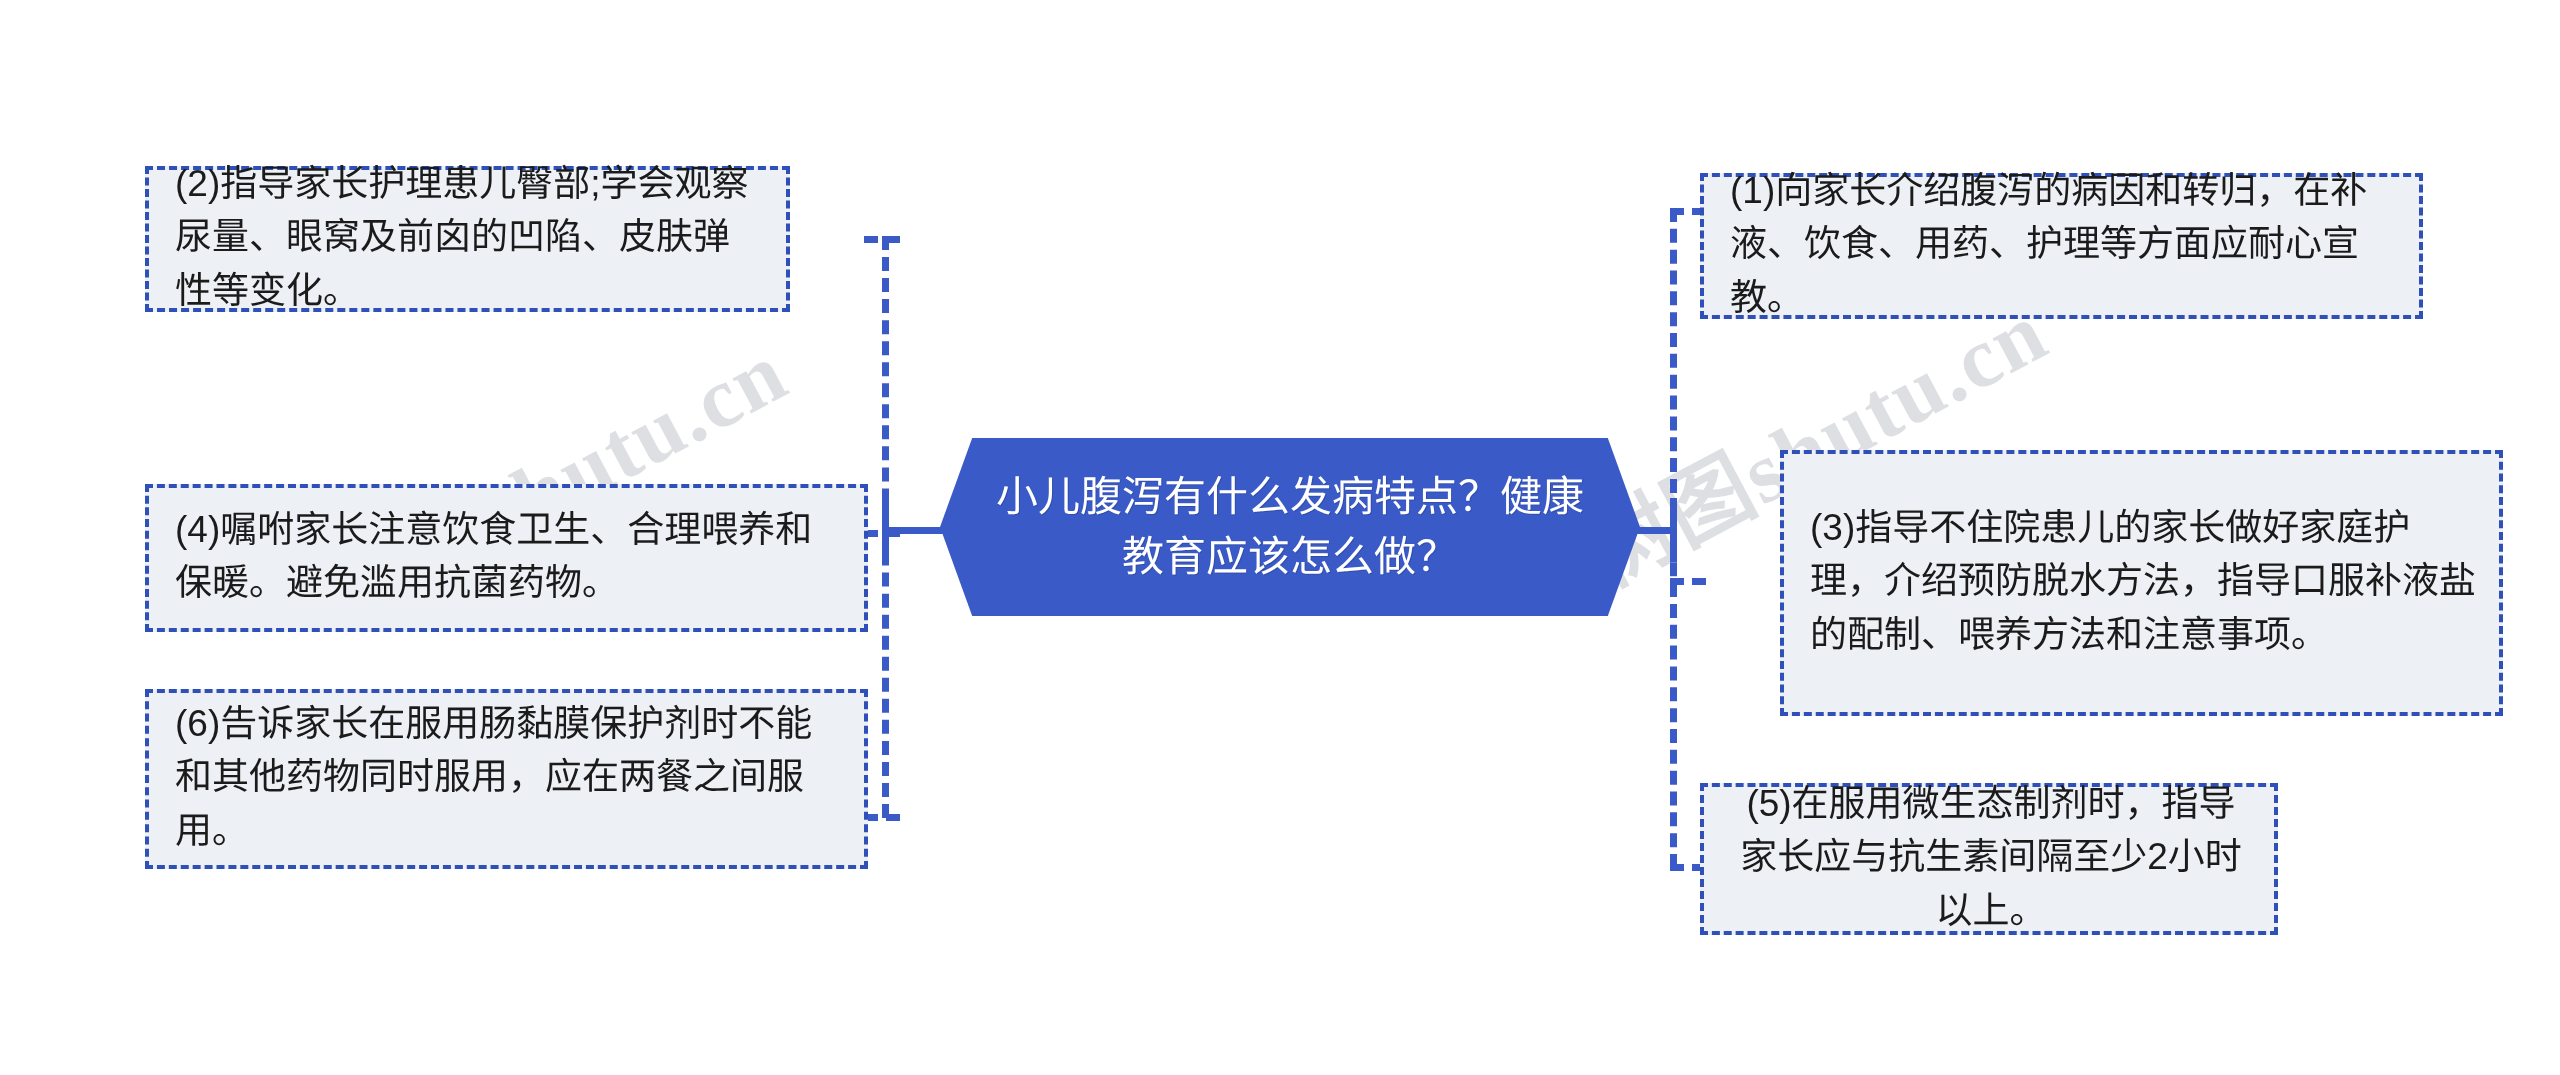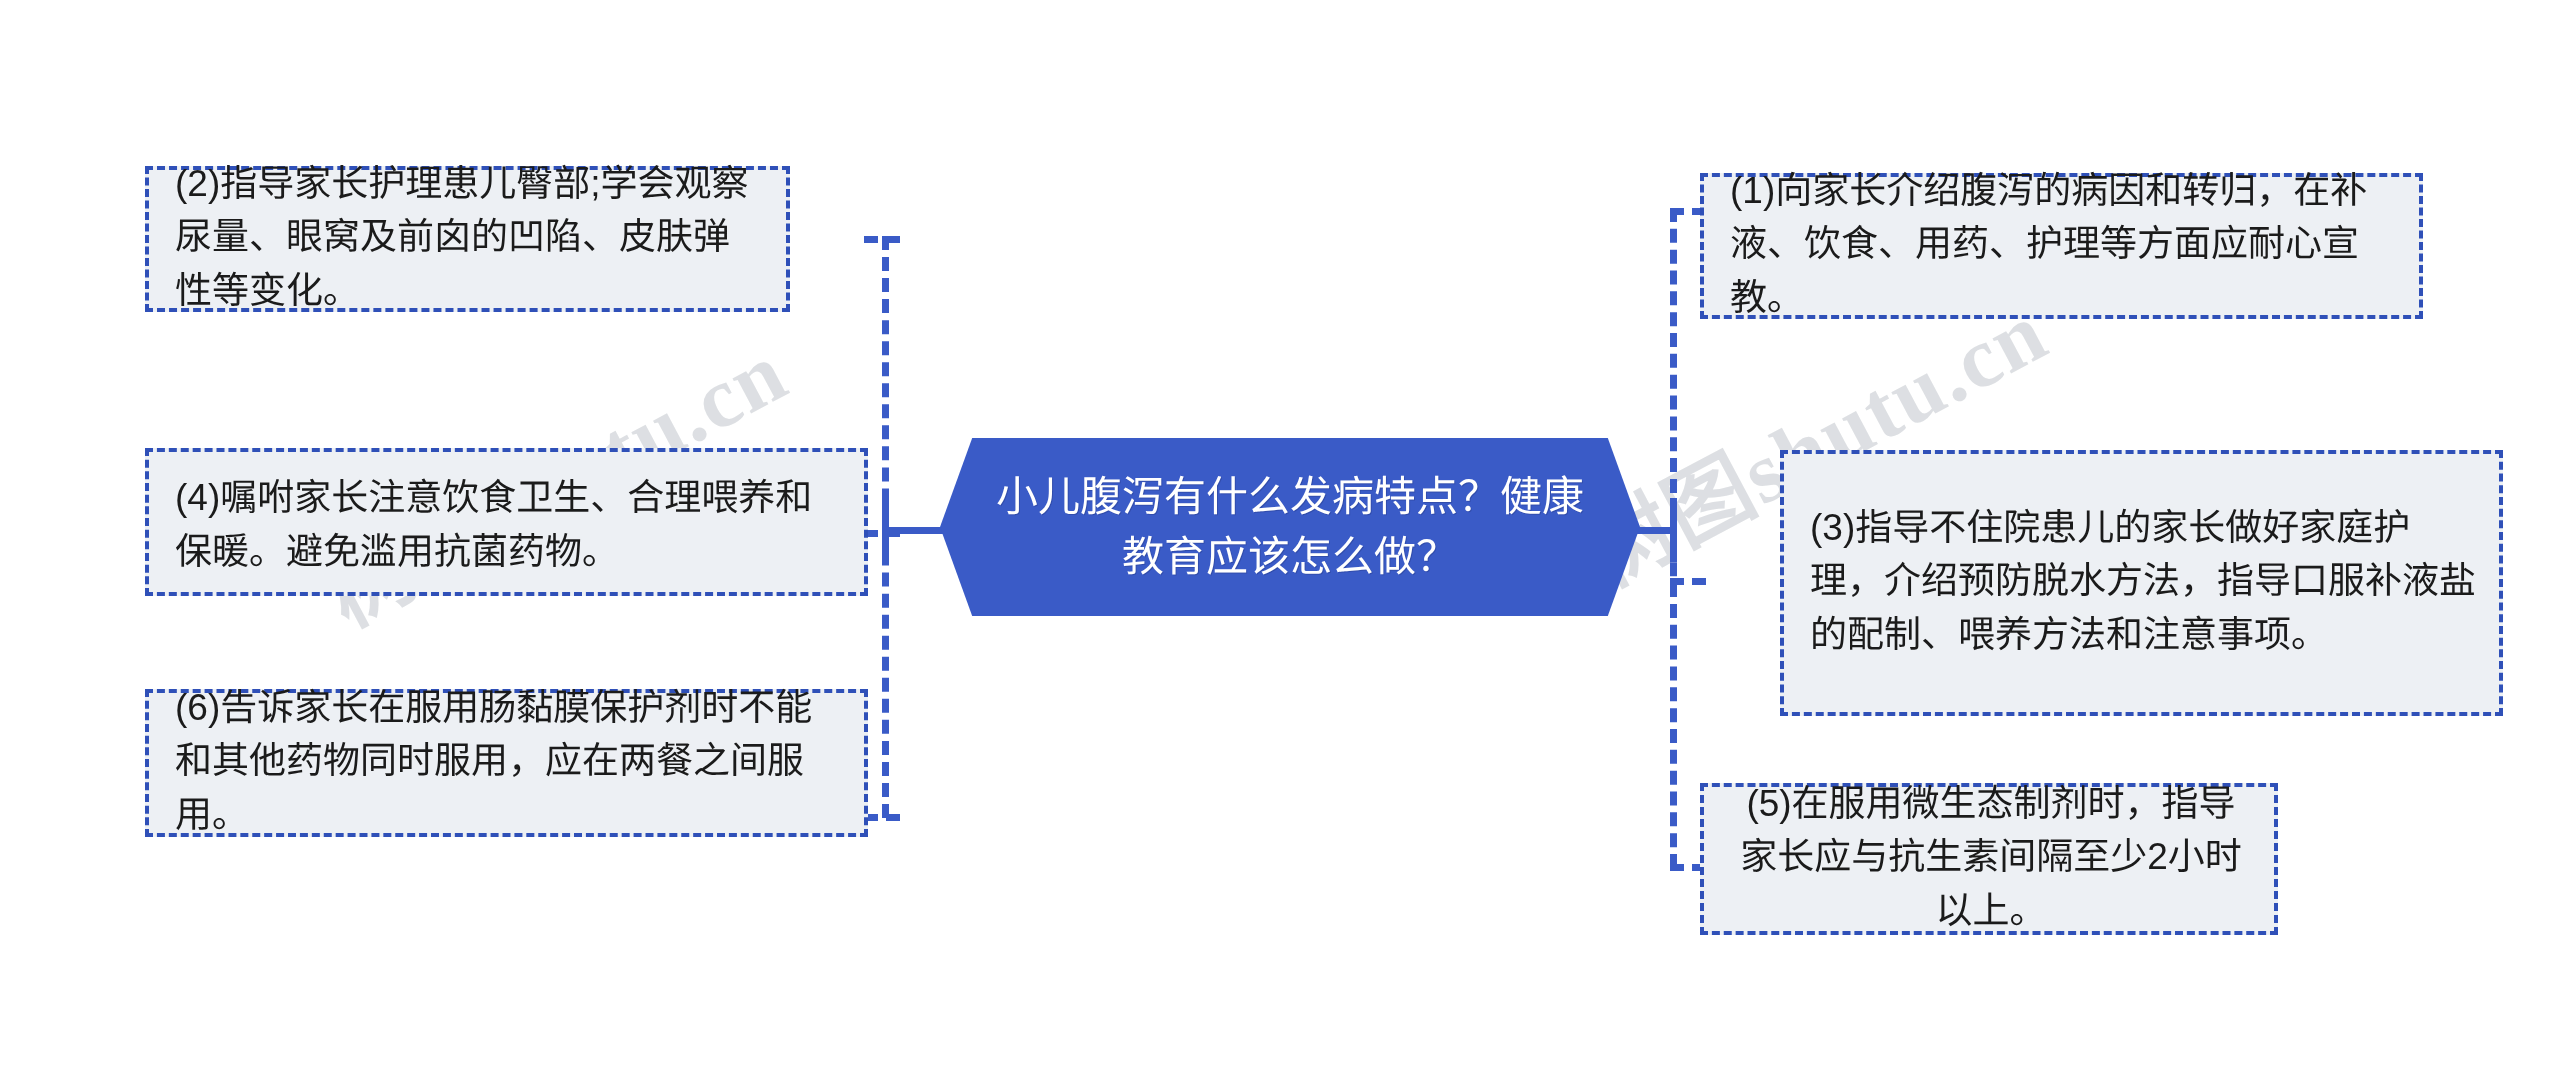--- a/index.html
+++ b/index.html
@@ -139,25 +139,25 @@
     <div class="stub" style="left:1670px; top:864px; width:36px;"></div>
 
     <div class="trunk" style="left:1578px; top:527px; width:99px;"></div>
     <div class="trunk-cap" style="left:1670px; top:498px; height:64px;"></div>
   </div>
 
   <div class="leaf" style="left:145px; top:166px; width:645px; height:146px;">
     <div class="leaf-text">(2)指导家长护理患儿臀部;学会观察尿量、眼窝及前囟的凹陷、皮肤弹性等变化。</div>
   </div>
 
-  <div class="leaf" style="left:145px; top:448px; width:723px; height:148px;align-items:flex-end;">
+  <div class="leaf" style="left:145px; top:484px; width:723px; height:148px;">
     <div class="leaf-text">(4)嘱咐家长注意饮食卫生、合理喂养和保暖。避免滥用抗菌药物。</div>
   </div>
 
-  <div class="leaf" style="left:145px; top:689px; width:723px; height:148px;">
+  <div class="leaf" style="left:145px; top:689px; width:723px; height:180px;">
     <div class="leaf-text">(6)告诉家长在服用肠黏膜保护剂时不能和其他药物同时服用，应在两餐之间服用。</div>
   </div>
 
   <div class="center-node" style="left:940px; top:438px; width:700px; height:178px;">
     <div class="center-text">小儿腹泻有什么发病特点？健康教育应该怎么做？</div>
   </div>
 
   <div class="leaf" style="left:1700px; top:138px; width:723px; height:146px;margin-top:35px;">
     <div class="leaf-text">(1)向家长介绍腹泻的病因和转归，在补液、饮食、用药、护理等方面应耐心宣教。</div>
   </div>

